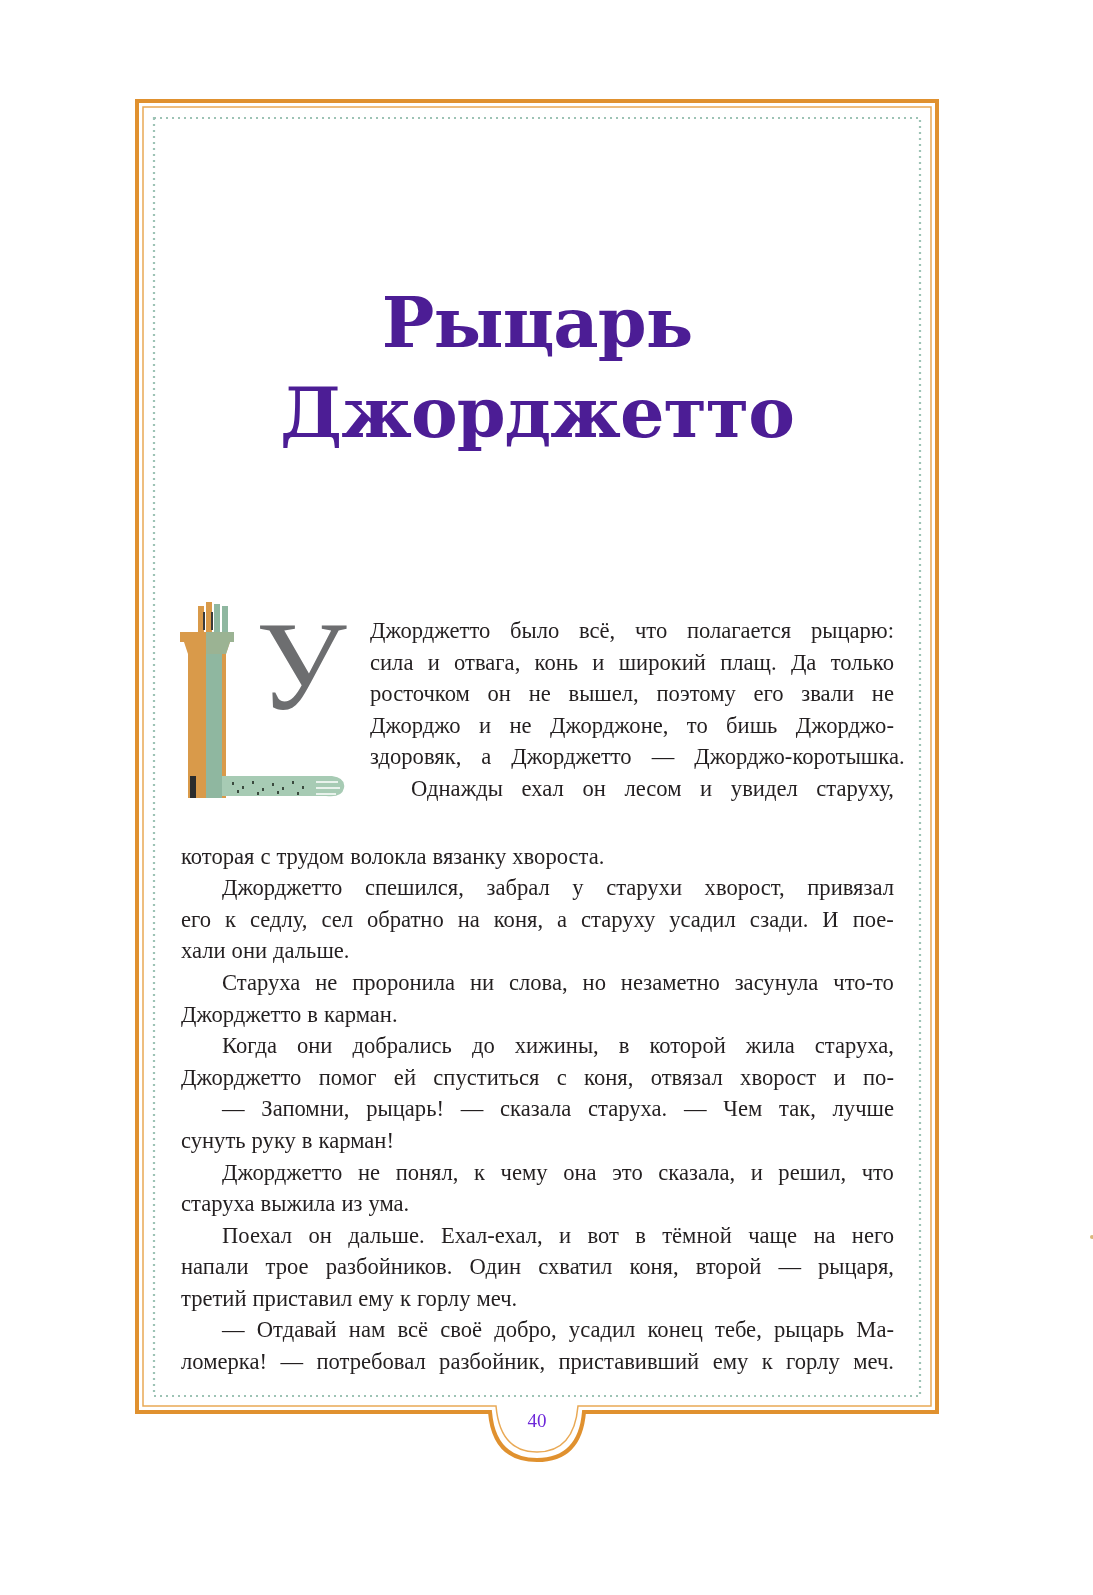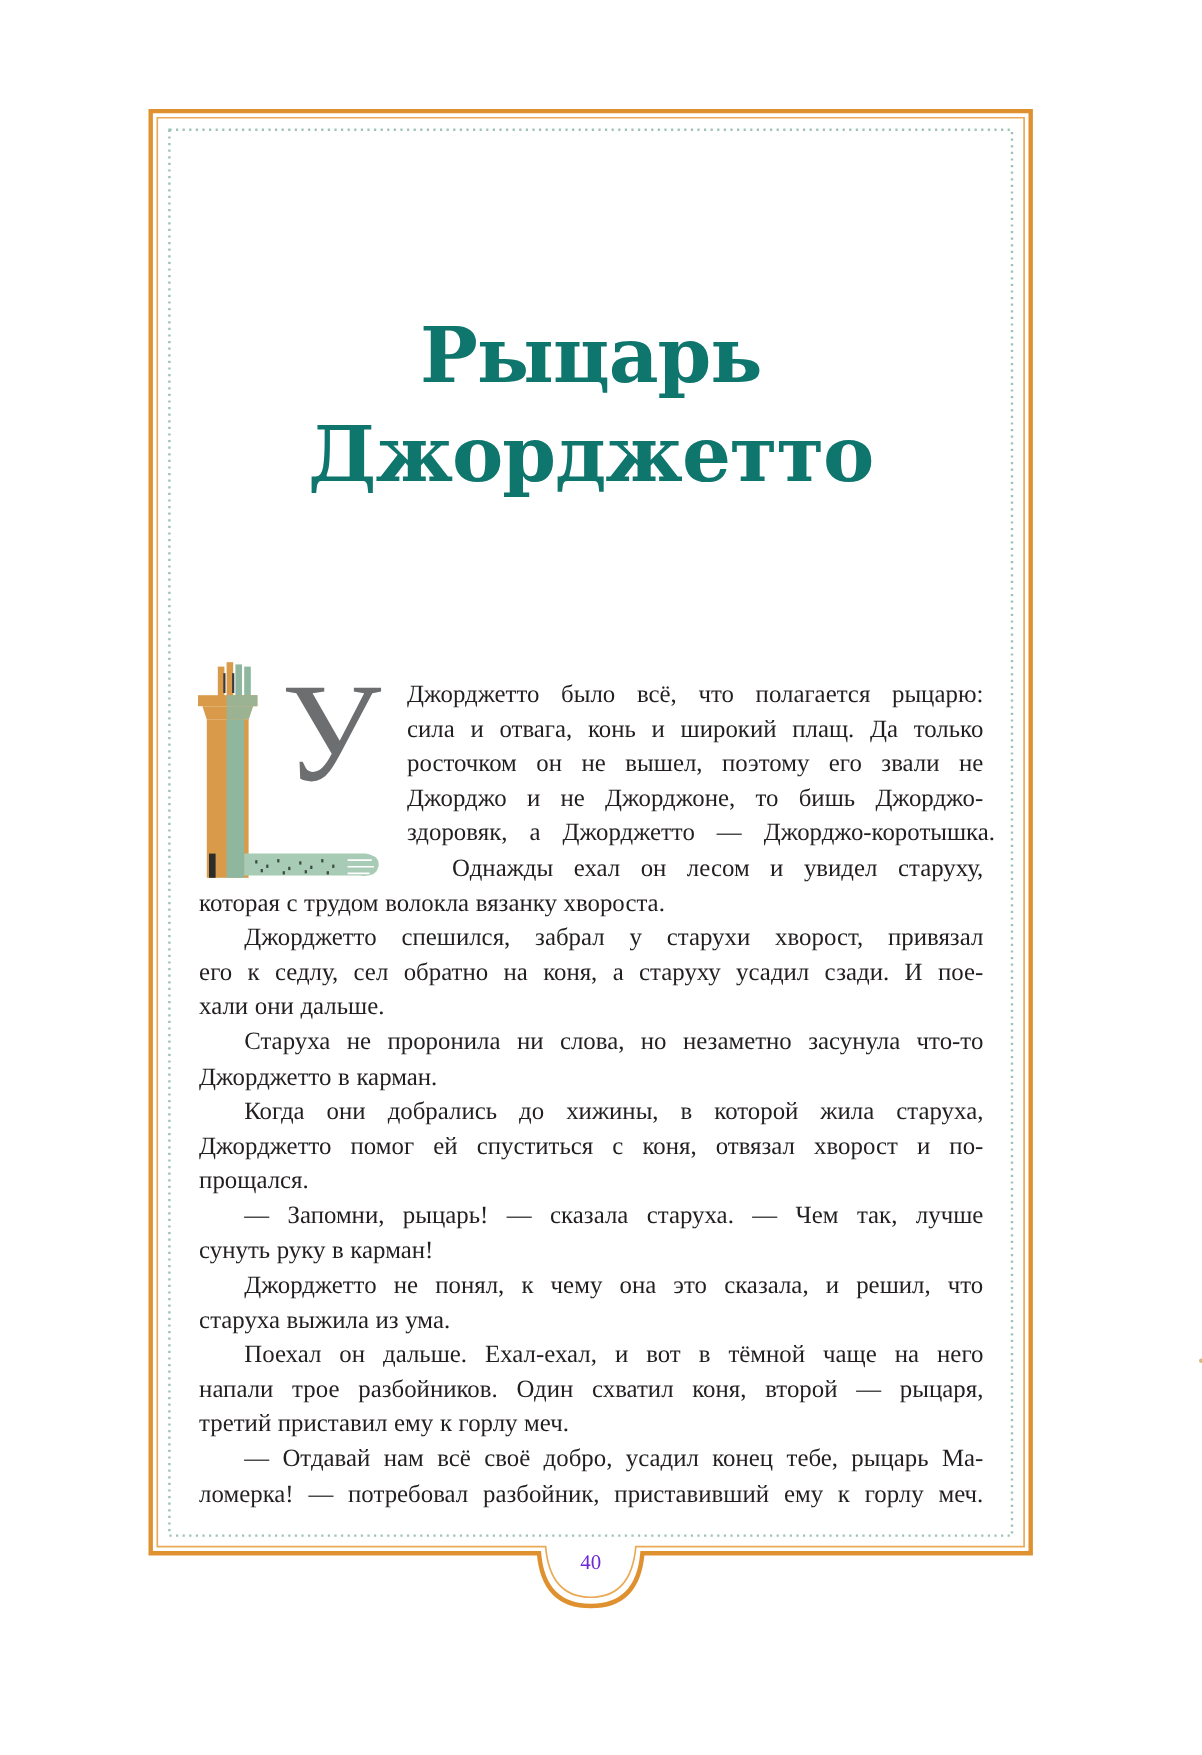--- a/index.html
+++ b/index.html
@@ -4,21 +4,21 @@
 <style>
   html, body { margin:0; padding:0; background:#ffffff; }
   body { width:1093px; height:1595px; position:relative; overflow:hidden; font-family:"Liberation Serif", "DejaVu Serif", serif; color:#231f20; }
 
   
   .frame-svg { position:absolute; left:0; top:0; width:1093px; height:1595px; }
 
   .title {
     position:absolute; left:137px; width:800px; top:278px;
     text-align:center; font-family:"DejaVu Serif", "Liberation Serif", serif;
-    font-weight:bold; font-size:70px; letter-spacing:-1px; color:#0f766e; line-height:90px;
+    font-weight:bold; font-size:70px; letter-spacing:-1px; color:#4c1d95; line-height:90px;
   }
 
   .dropcap-art { position:absolute; left:176px; top:598px; width:180px; height:206px; }
   .dropcap-letter {
     position:absolute; left:256px; top:596px; font-size:128px; line-height:140px; color:#6d6e70;
     font-family:"Liberation Serif", serif;
   }
 
   .text-block { position:absolute; left:181px; top:615px; width:713px; font-size:22.6px; line-height:31.6px; }
   .line { white-space:nowrap; height:31.6px; display:flex; justify-content:space-between; }
@@ -135,21 +135,21 @@
     </div>
     <div class="line" style="padding-left: 230px;">
       <span class="w">Однажды</span>
       <span class="w">ехал</span>
       <span class="w">он</span>
       <span class="w">лесом</span>
       <span class="w">и</span>
       <span class="w">увидел</span>
       <span class="w">старуху,</span>
     </div>
-    <div class="line last" style="padding-left: 0px;">
+    <div class="line last" style="padding-left: 0px; margin-top: 36px;">
       <span class="w">которая</span>
       <span class="w">с</span>
       <span class="w">трудом</span>
       <span class="w">волокла</span>
       <span class="w">вязанку</span>
       <span class="w">хвороста.</span>
     </div>
     <div class="line" style="padding-left: 41px;">
       <span class="w">Джорджетто</span>
       <span class="w">спешился,</span>
@@ -211,23 +211,20 @@
       <span class="w">помог</span>
       <span class="w">ей</span>
       <span class="w">спуститься</span>
       <span class="w">с</span>
       <span class="w">коня,</span>
       <span class="w">отвязал</span>
       <span class="w">хворост</span>
       <span class="w">и</span>
       <span class="w">по-</span>
     </div>
-    <div class="line last" style="padding-left: 0px;">
-      <span class="w">прощался.</span>
-    </div>
     <div class="line" style="padding-left: 41px;">
       <span class="w">—</span>
       <span class="w">Запомни,</span>
       <span class="w">рыцарь!</span>
       <span class="w">—</span>
       <span class="w">сказала</span>
       <span class="w">старуха.</span>
       <span class="w">—</span>
       <span class="w">Чем</span>
       <span class="w">так,</span>

